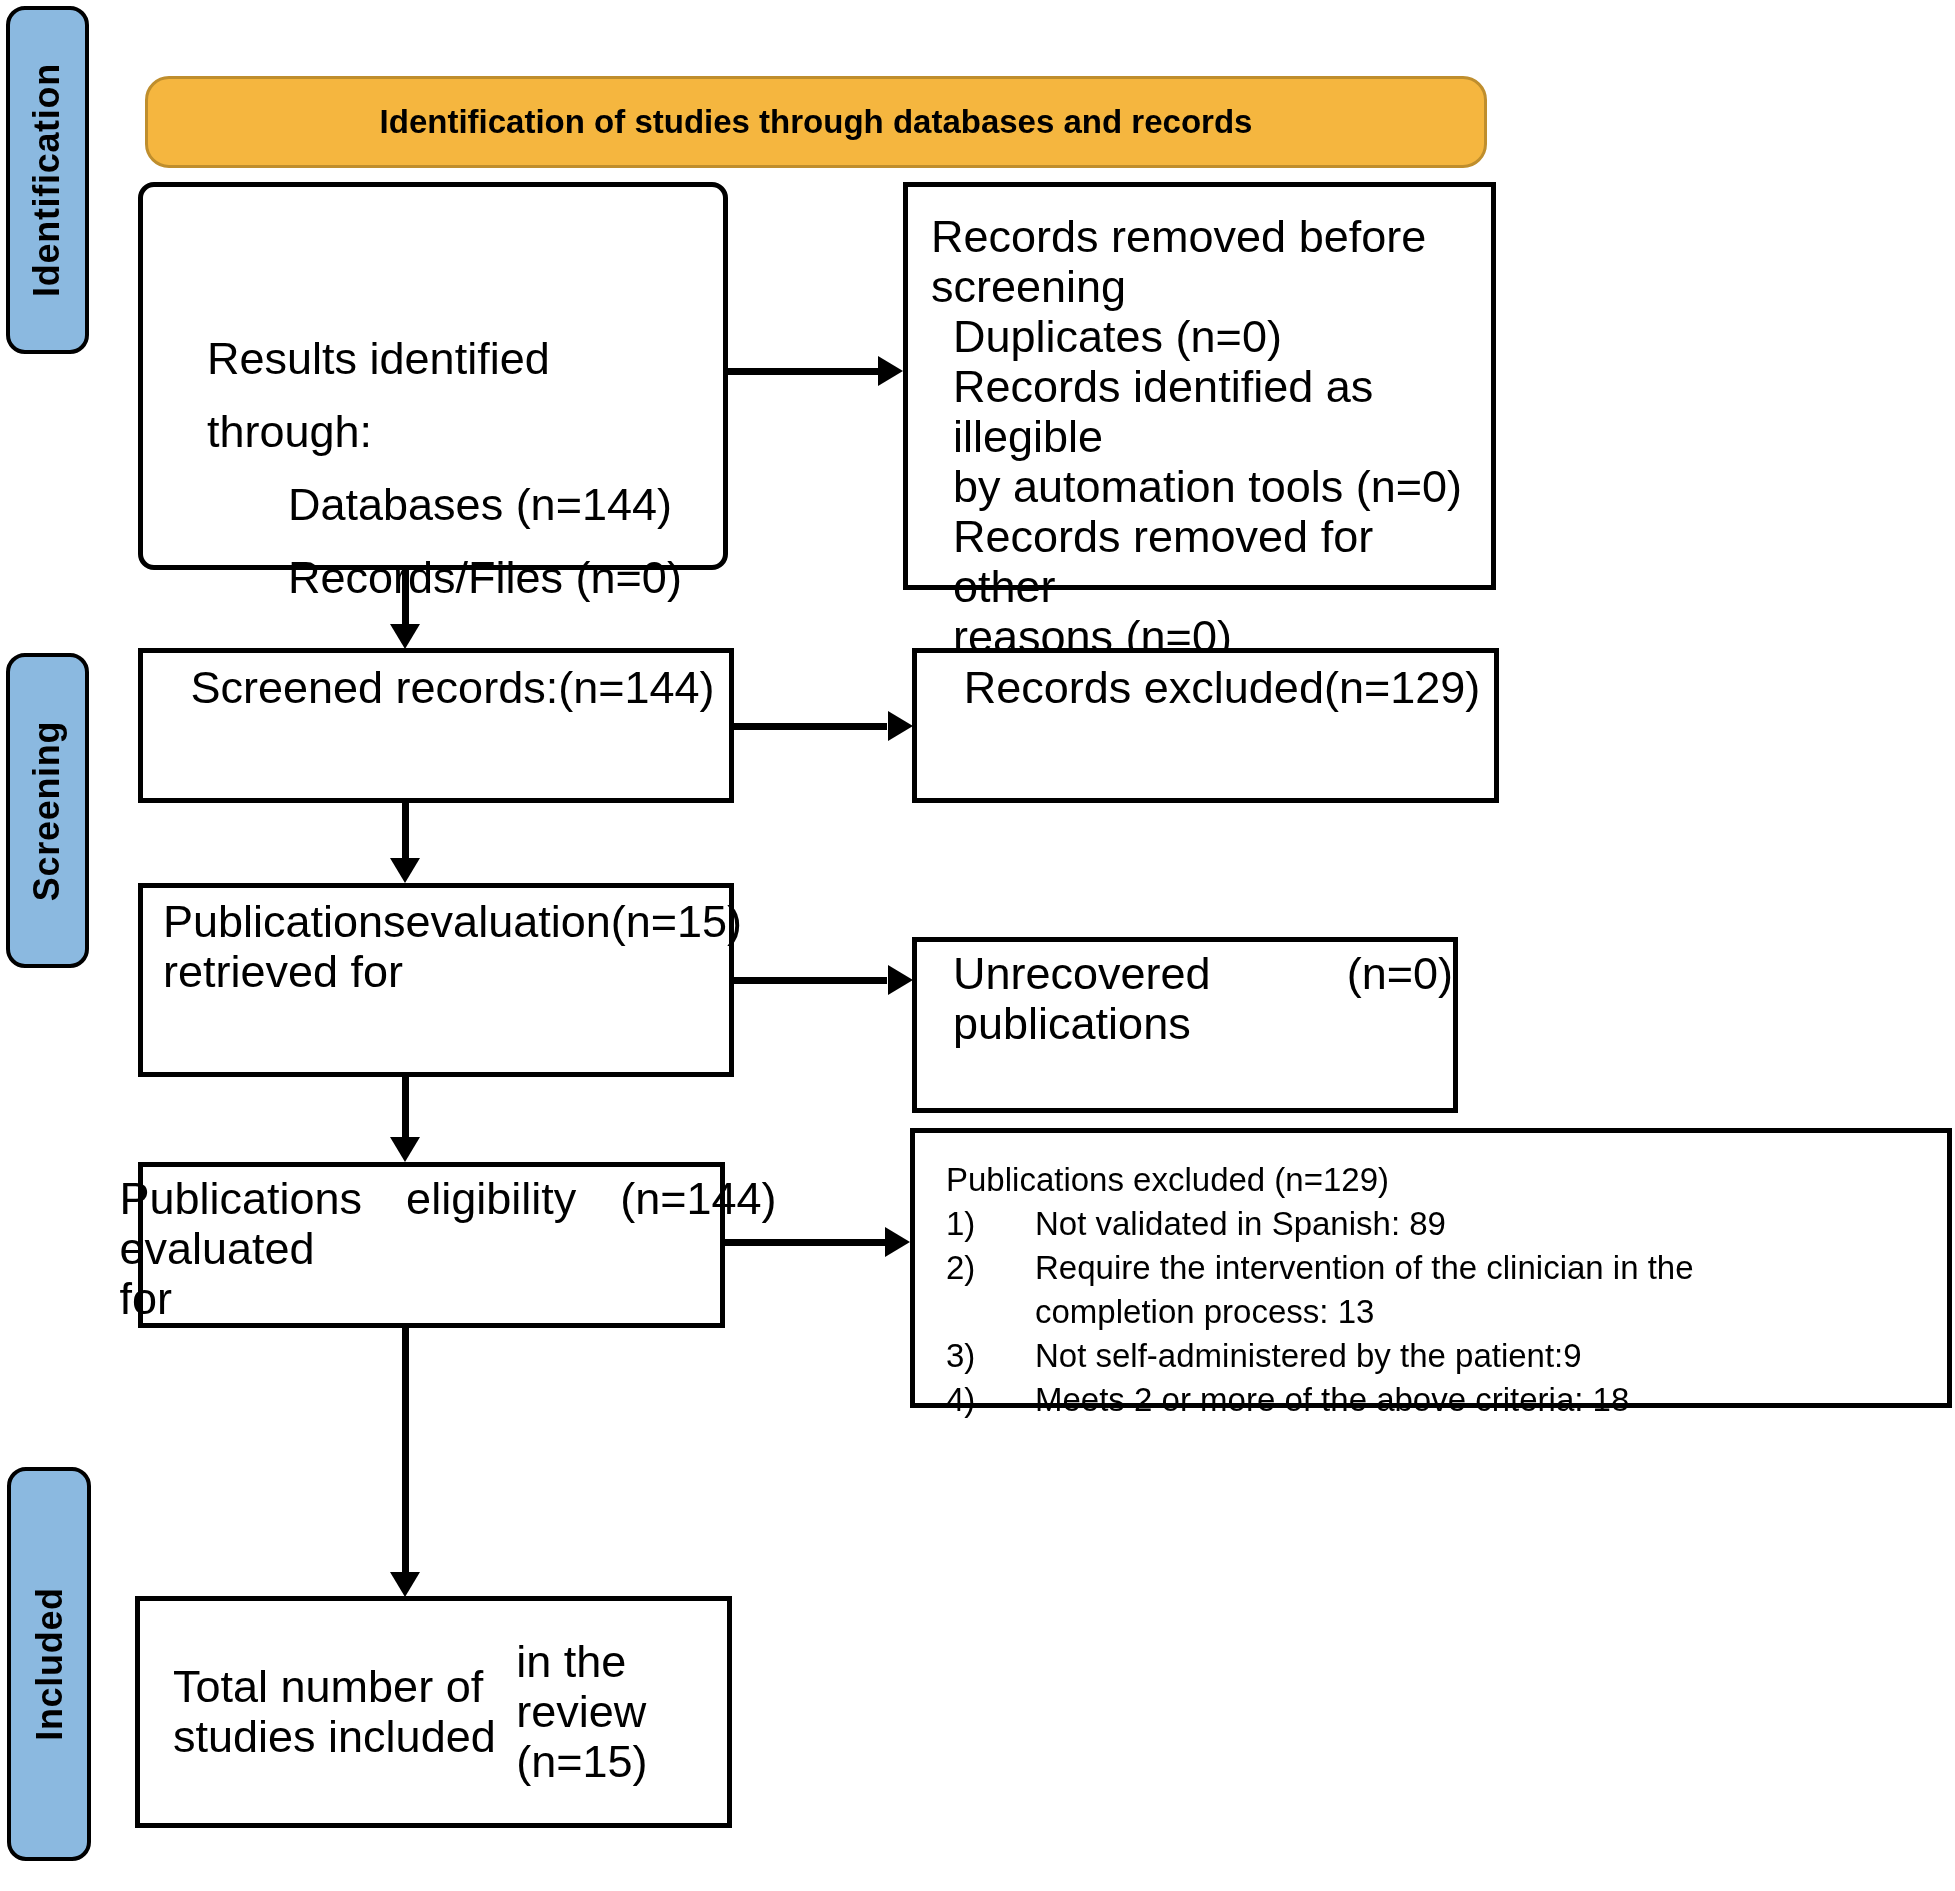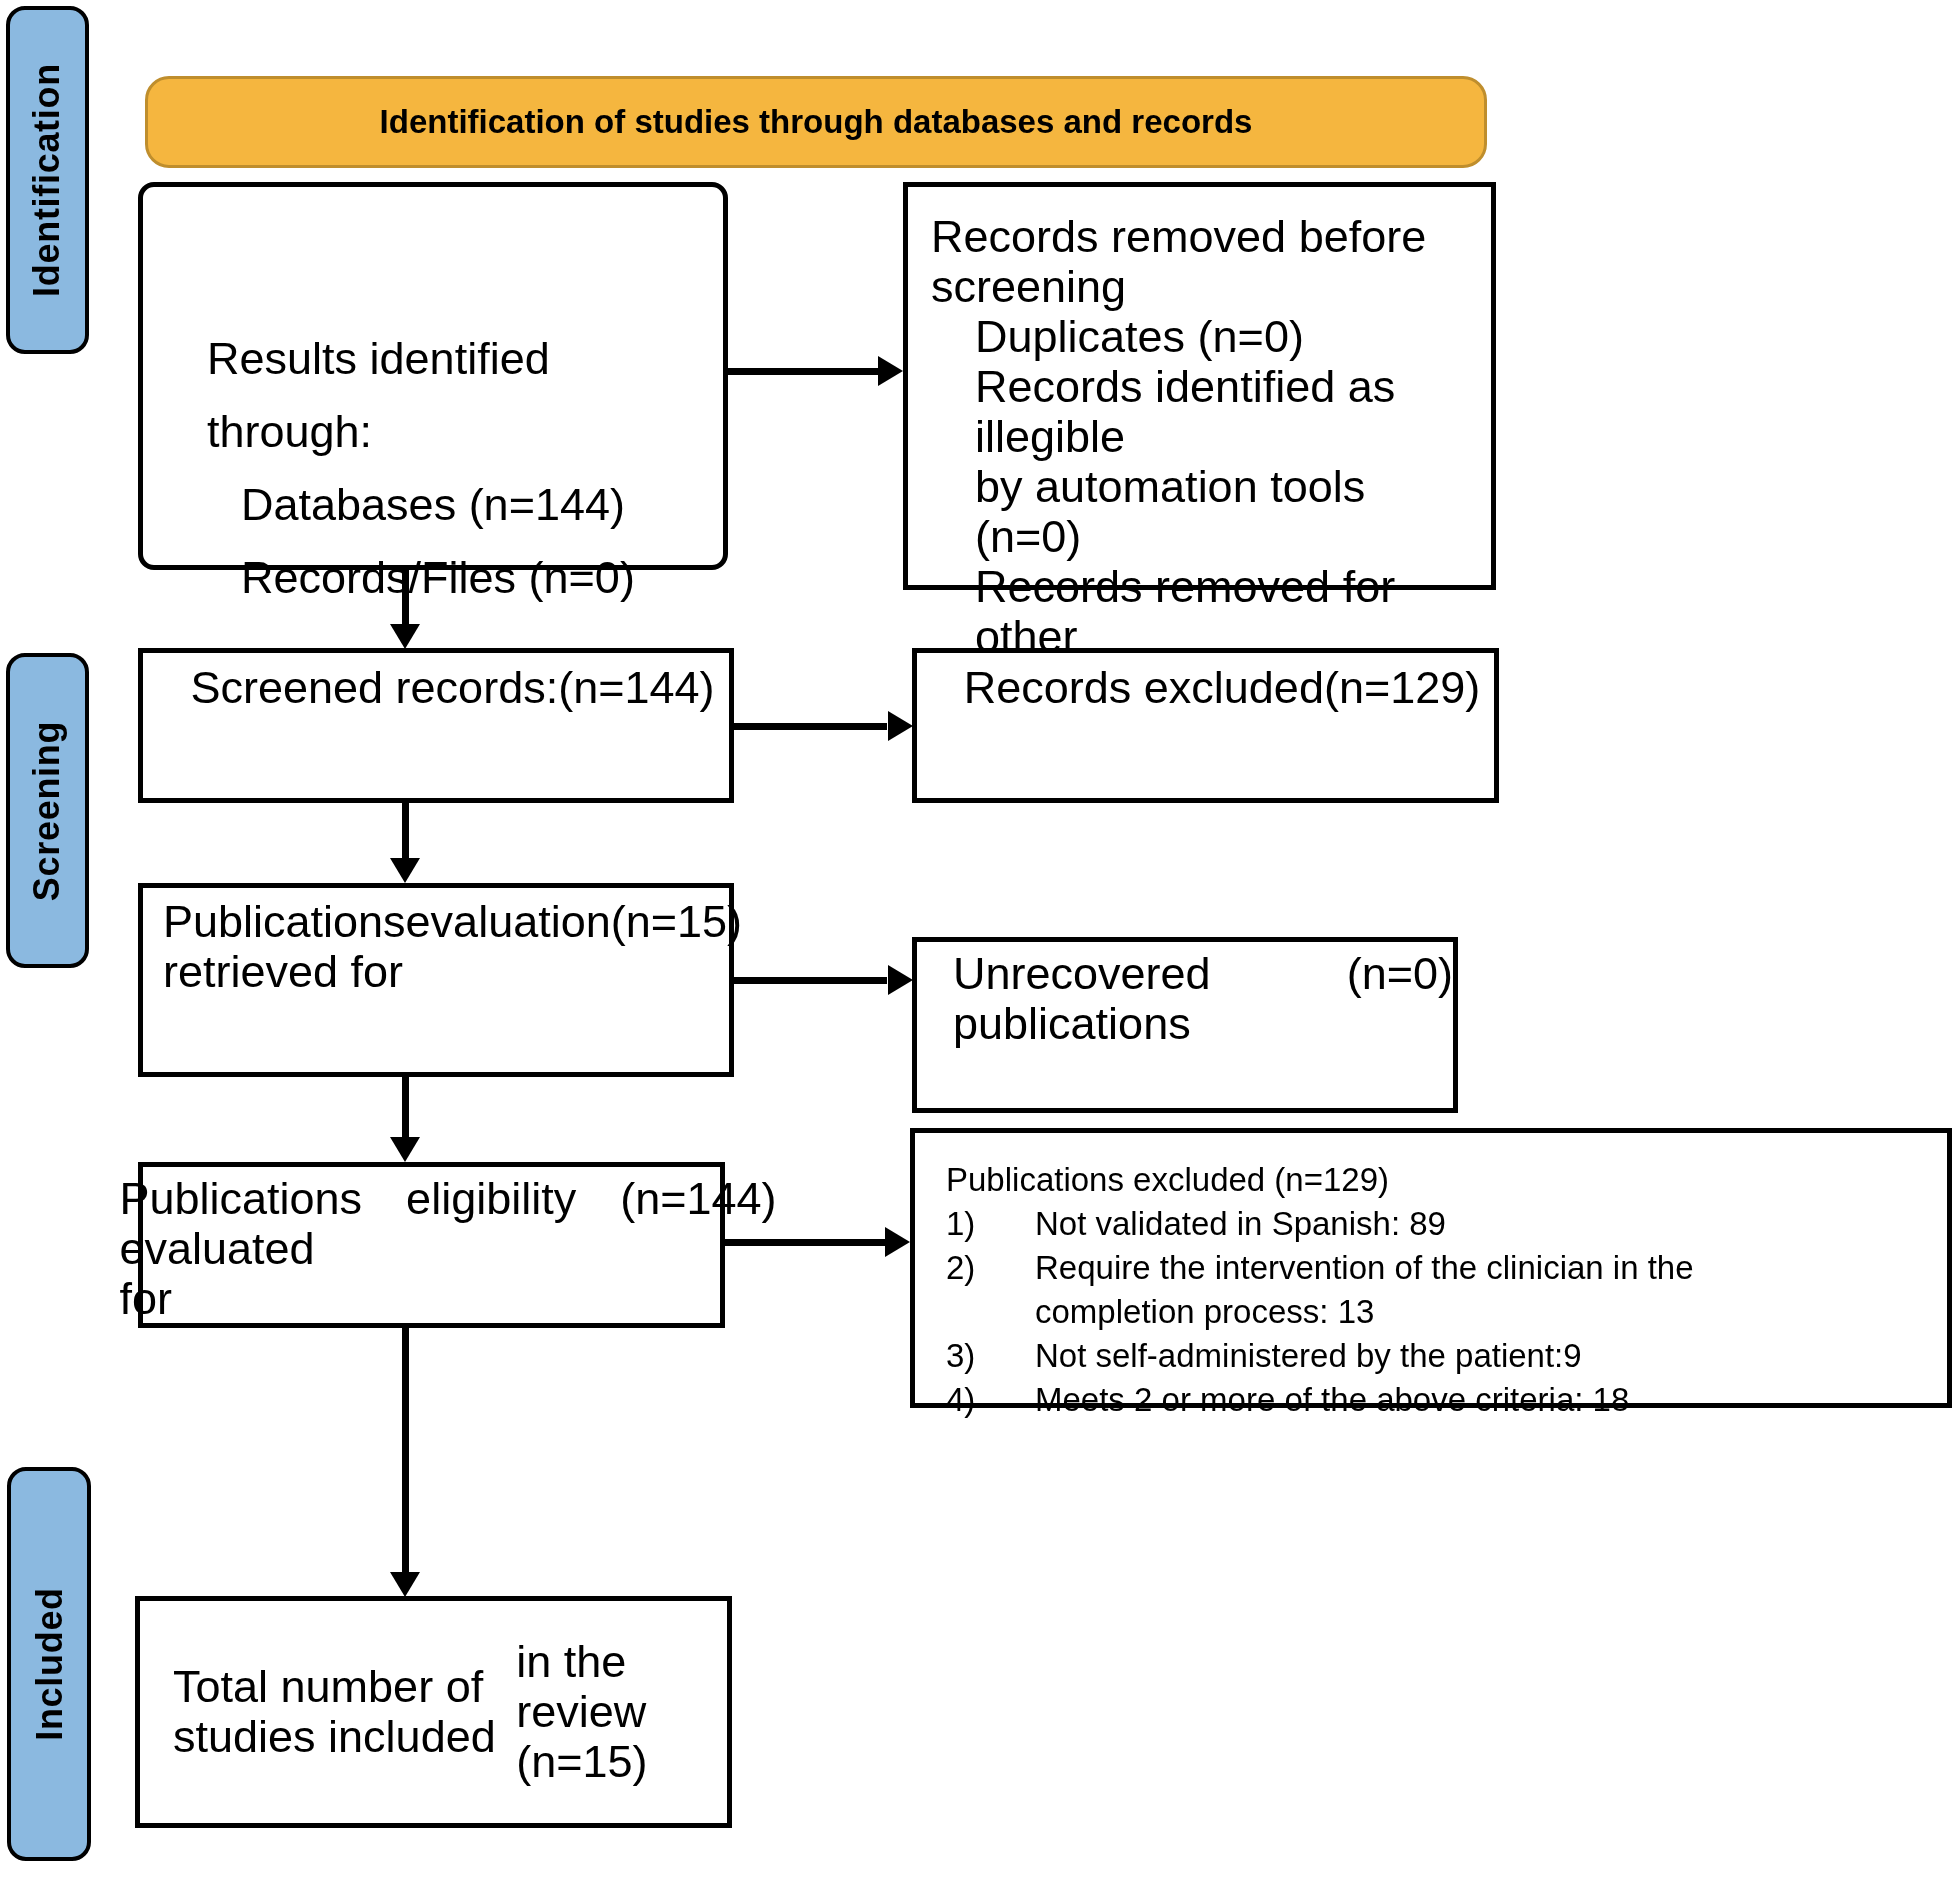--- a/index.html
+++ b/index.html
@@ -32,23 +32,23 @@
   }
   #side-identification{left:5.8px;top:5.8px;width:83px;height:348px;}
   #side-screening{left:5.8px;top:653px;width:83px;height:315px;}
   #side-included{left:7.3px;top:1467px;width:84px;height:394px;}
   .box{
     position:absolute;background:#fff;border:5.1px solid var(--line);
     box-sizing:border-box;font-size:45px;line-height:50px;
   }
   .vcenter{display:flex;flex-direction:row;justify-content:center;}
   #box-results{left:138px;top:182px;width:590px;height:388px;padding:135px 8px 0 64px;line-height:73px;border-radius:16px;}
-  #box-results .indent{margin-left:34px;}
+  #box-results .indent{margin-left:81px;}
   #box-removed{left:903px;top:182px;width:593px;height:408px;padding:25px 11.6px 0 23px;}
-  #box-removed .indent{margin-left:44px;}
+  #box-removed .indent{margin-left:22px;}
   #box-screened{left:138px;top:648px;width:596px;height:155px;padding-left:33px;padding-top:10.2px;}
   #box-excluded{left:912px;top:648px;width:587px;height:155px;padding-left:33px;padding-top:10px;}
   #box-retrieved{left:138px;top:883px;width:596px;height:194px;padding-left:33px;padding-top:8.7px;}
   #box-unrecovered{left:912px;top:893px;width:546px;height:176px;padding-left:36px;padding-top:7.3px;margin-top:44px;}
   #box-evaluated{left:138px;top:1162px;width:587px;height:166px;padding-left:33px;padding-top:7.3px;gap:44px;}
   #box-total{left:135px;top:1596px;width:597px;height:232px;padding-left:33px;align-items:center;}
   #box-pub-excluded{
     left:910px;top:1128px;width:1042px;height:280px;
     padding:25px 17.4px 0 31px;font-size:33px;line-height:44px;
   }

